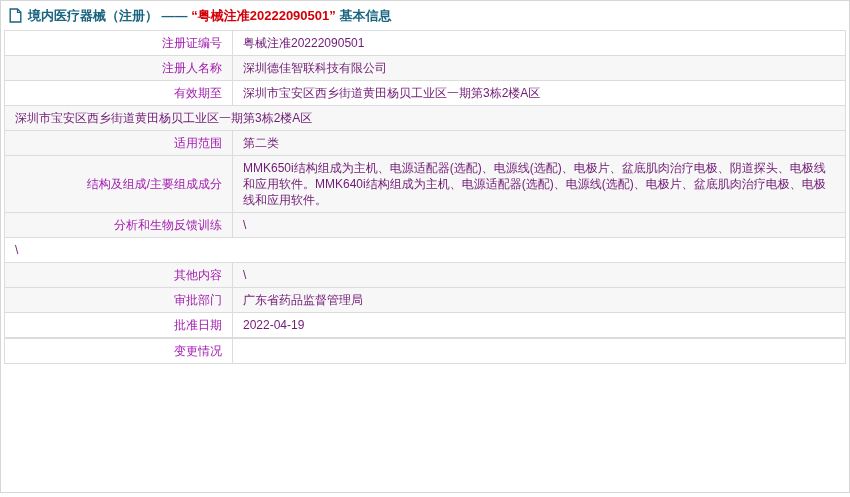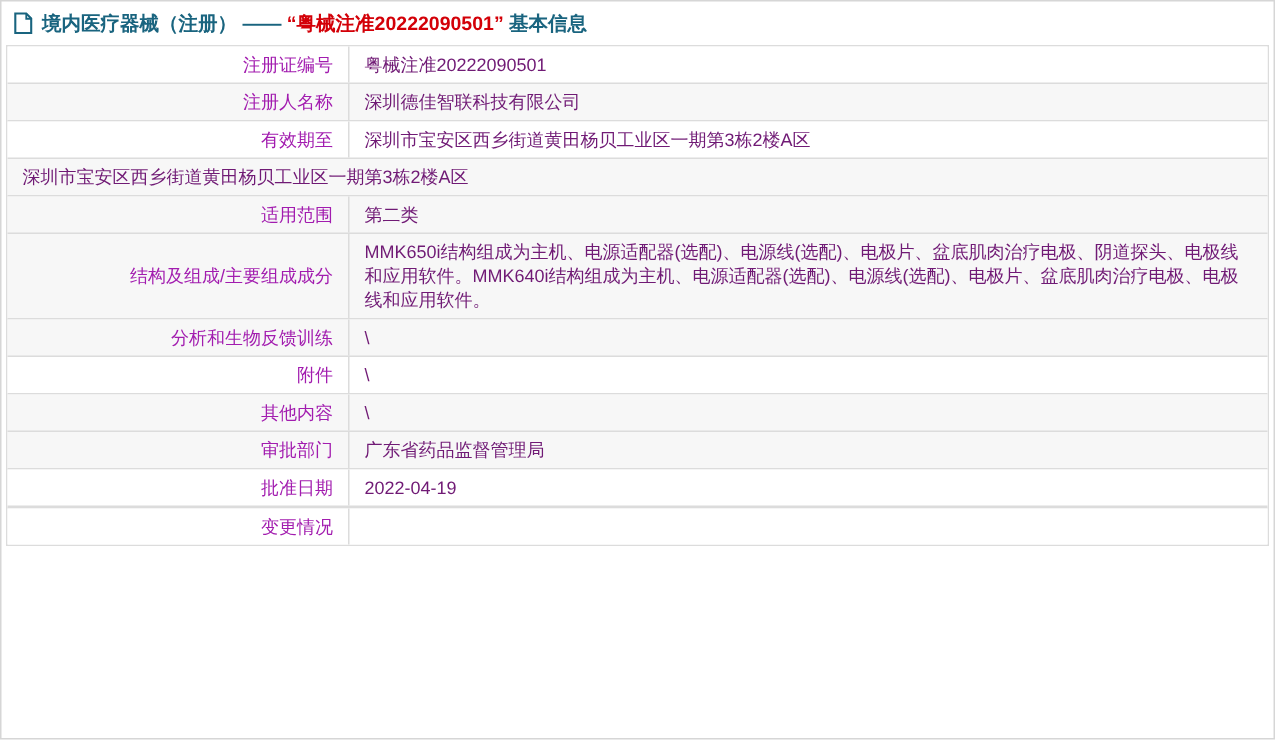--- a/index.html
+++ b/index.html
@@ -126,23 +126,20 @@
       </div>
       <div class="row alt">
         <div class="cell label">
           <span>分析和生物反馈训练</span>
         </div>
         <div class="cell value">
           <span class="wrap">\</span>
         </div>
       </div>
       <div class="row">
-        <div class="cell label">
-          <span>附件</span>
-        </div>
         <div class="cell value">
           <span class="wrap">\</span>
         </div>
       </div>
       <div class="row alt">
         <div class="cell label">
           <span>其他内容</span>
         </div>
         <div class="cell value">
           <span class="wrap">\</span>

